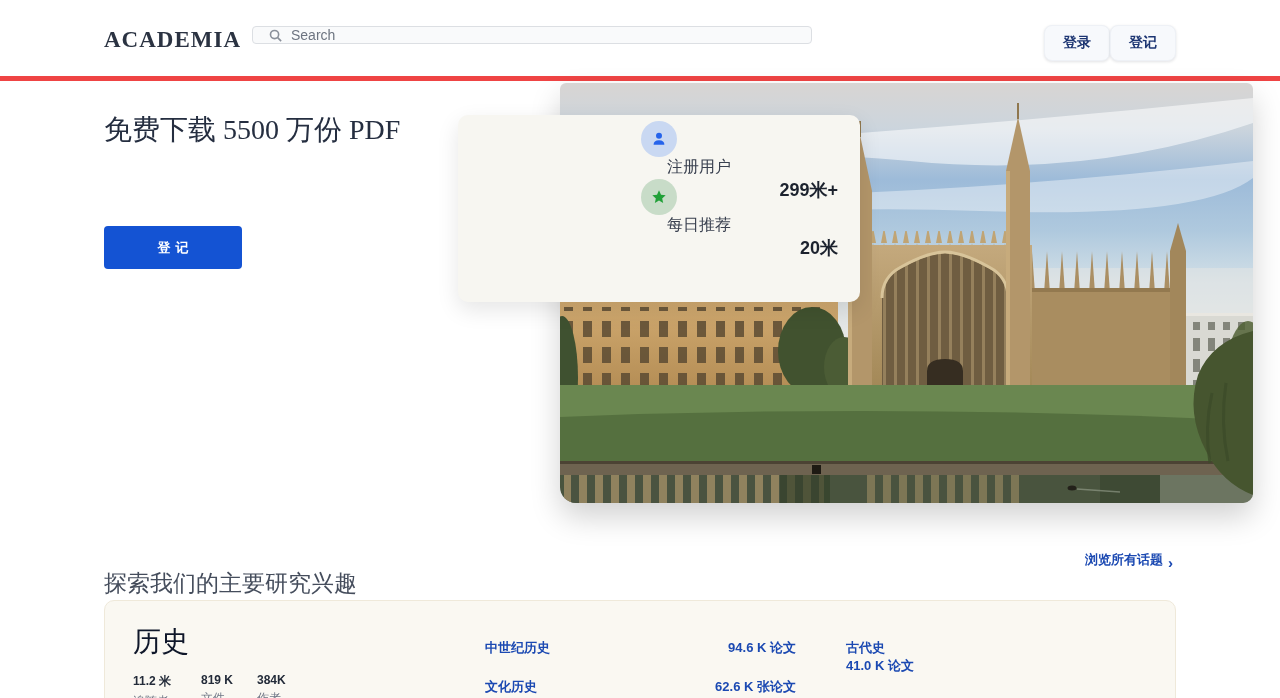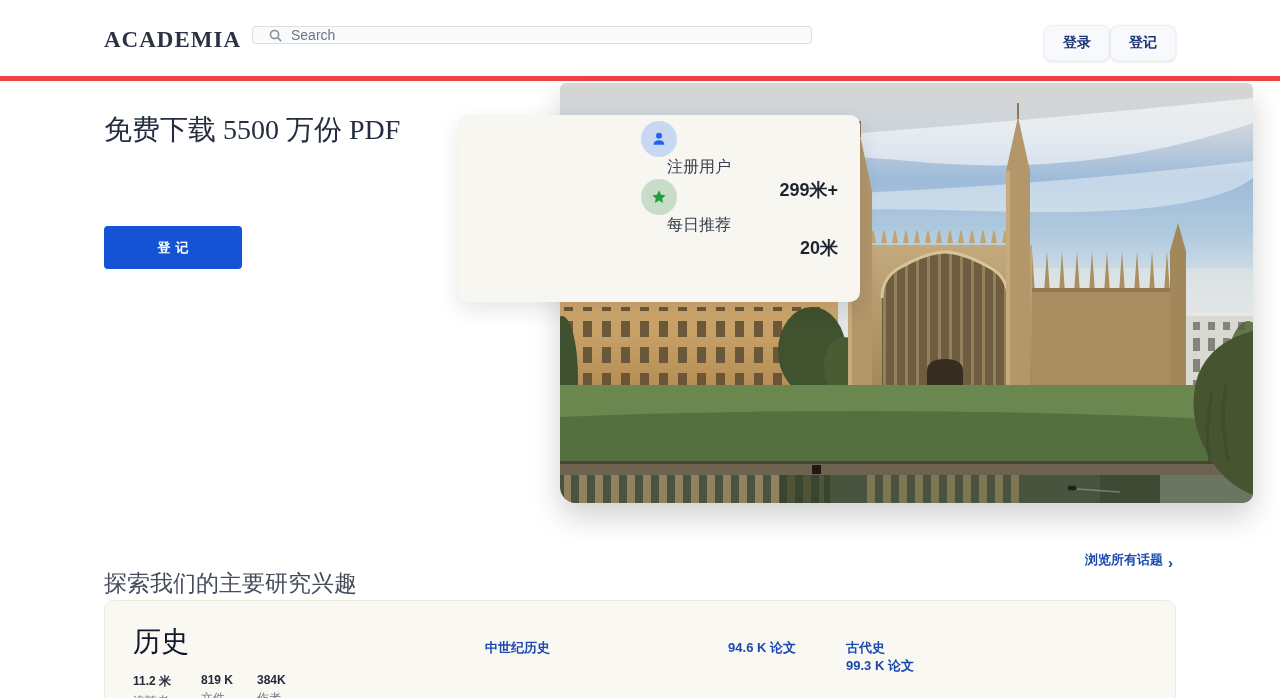--- a/index.html
+++ b/index.html
@@ -248,17 +248,21 @@
       <div class="v">384K</div>
       <div class="l">作者</div>
     </div>
 
     <div class="topic-link t0">
       <span>中世纪历史</span>
       <span>94.6 K 论文</span>
     </div>
     <div class="topic-link t1">
       <span>古代史</span>
-      <span>99.3 K 论文</span>
+      <span>41.0 K 论文</span>
+    </div>
+    <div class="topic-link t2">
+      <span>文化历史</span>
+      <span>62.6 K 张论文</span>
     </div>
   </div>
 
 </div>
 
 </body></html>

